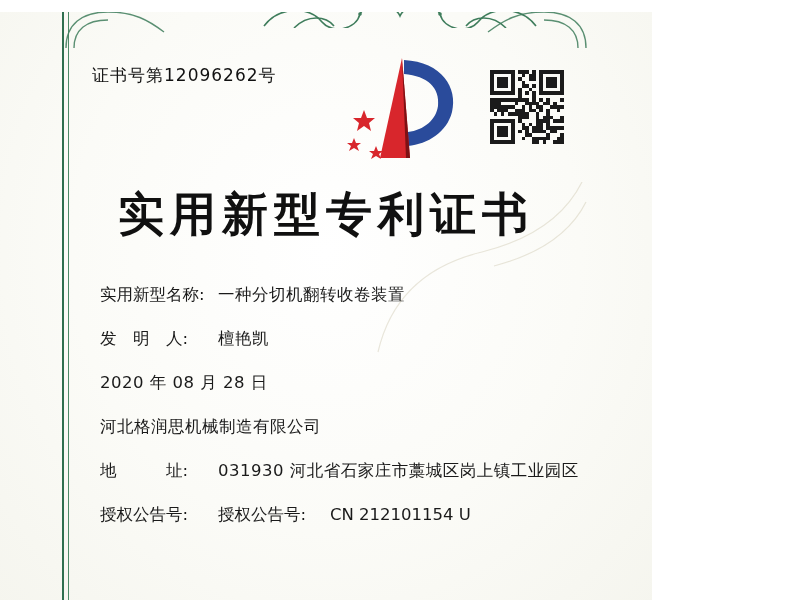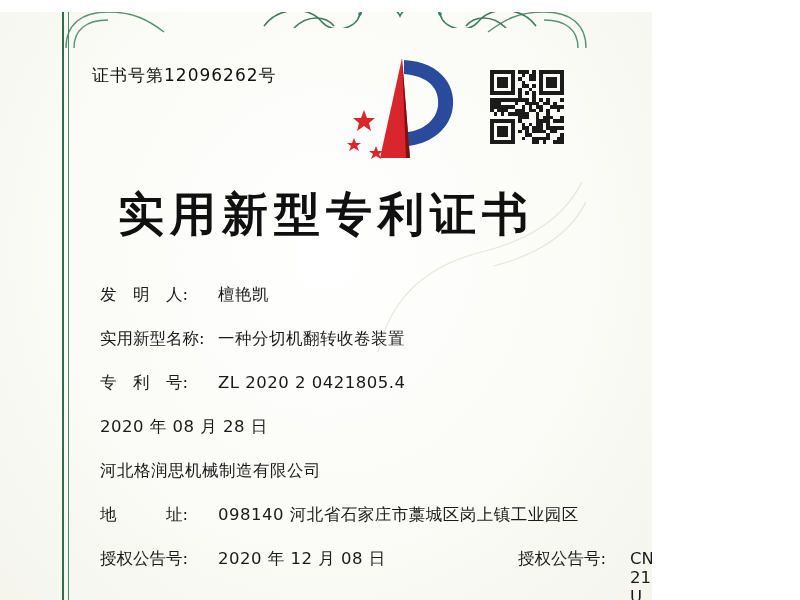--- a/index.html
+++ b/index.html
@@ -666,48 +666,43 @@
       <i></i>
       <i></i>
       <i></i>
     </div>
 
   <div class="main-title">实用新型专利证书</div>
 
   <div class="fields">
 
     <div class="field-row">
+      <div class="field-label">实用新型名称:</div>
+      <div class="field-value">一种分切机翻转收卷装置</div>
+    </div>
+
+    <div class="field-row">
       <div class="field-label">发　明　人:</div>
       <div class="field-value">檀艳凯</div>
     </div>
 
-    <div class="field-row">
-      <div class="field-label">实用新型名称:</div>
-      <div class="field-value">一种分切机翻转收卷装置</div>
-    </div>
-
-    <div class="field-row">
-      <div class="field-label">专　利　号:</div>
-      <div class="field-value">ZL 2020 2 0421805.4</div>
-    </div>
 
     <div class="field-row">
       <div class="field-value">2020 年 08 月 28 日</div>
     </div>
 
     <div class="field-row">
       <div class="field-value">河北格润思机械制造有限公司</div>
     </div>
 
     <div class="field-row">
       <div class="field-label">地　　　址:</div>
-      <div class="field-value">098140 河北省石家庄市藁城区岗上镇工业园区</div>
+      <div class="field-value">031930 河北省石家庄市藁城区岗上镇工业园区</div>
     </div>
 
     <div class="field-row split last">
       <div class="field-label">授权公告号:</div>
-      <div class="field-value">2020 年 12 月 08 日</div>
       <div class="field-label2">授权公告号:</div>
       <div class="field-value2">CN 212101154 U</div>
     </div>
 
   </div>
 </div>
 
 </body></html>

